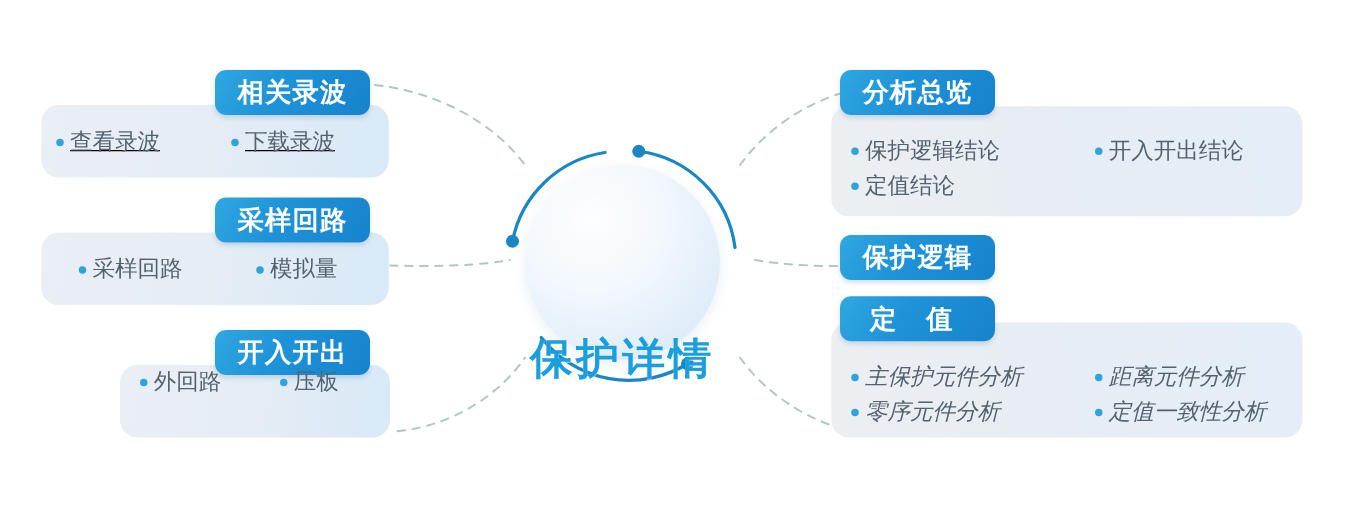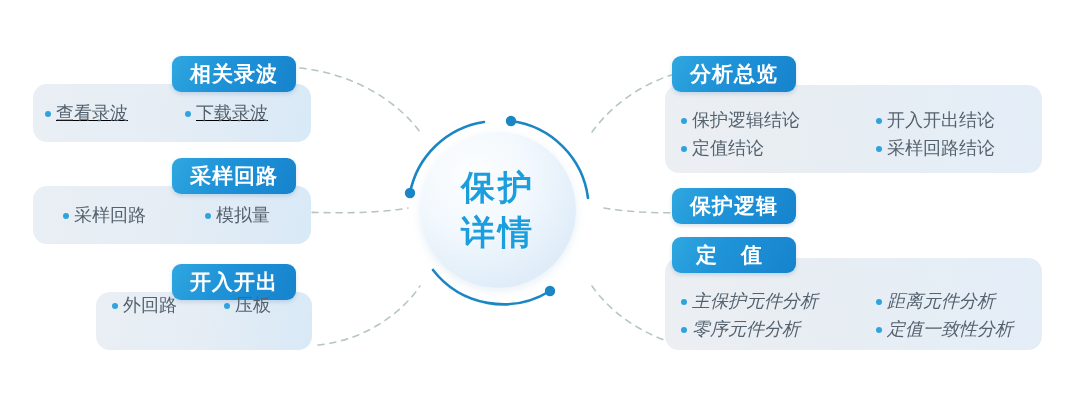--- a/index.html
+++ b/index.html
@@ -108,22 +108,22 @@
     background: radial-gradient(circle at 34% 28%, #fdfeff 0%, #f2f8fd 38%, #e2eef9 70%, #d6e8f7 100%);
     box-shadow: 0 3px 10px rgba(120,160,200,0.16);
   }
   #center-text {
     position: absolute;
     left: 0;
     top: 0;
     width: 200px;
     height: 200px;
     display: flex;
-    flex-direction: column;
-    align-items: center;
+    flex-direction: row;
+    align-items: flex-end;
     justify-content: center;
   }
   .center-line {
     font-size: 34px;
     font-weight: bold;
     color: #1a9ede;
     letter-spacing: 3px;
     line-height: 1.32;
     text-shadow: 0 1px 0 rgba(255,255,255,0.6);
   }
@@ -219,24 +219,20 @@
       <span>保护逻辑结论</span>
     </div>
     <div class="item">
       <span class="bullet"></span>
       <span>开入开出结论</span>
     </div>
     <div class="item">
       <span class="bullet"></span>
       <span>定值结论</span>
     </div>
-    <div class="item">
-      <span class="bullet"></span>
-      <span>采样回路结论</span>
-    </div>
   </div>
 
   <div class="badge" style="left:672px; top:188px; width:124px;">保护逻辑</div>
 
   <div class="badge wide-space" style="left:672px; top:237px; width:124px;">定 值</div>
   <div class="items" style="left:681px; top:287px; width:356px; grid-template-columns: 195px 160px; grid-template-rows: 28px 28px; font-style: italic;">
     <div class="item">
       <span class="bullet"></span>
       <span>主保护元件分析</span>
     </div>

